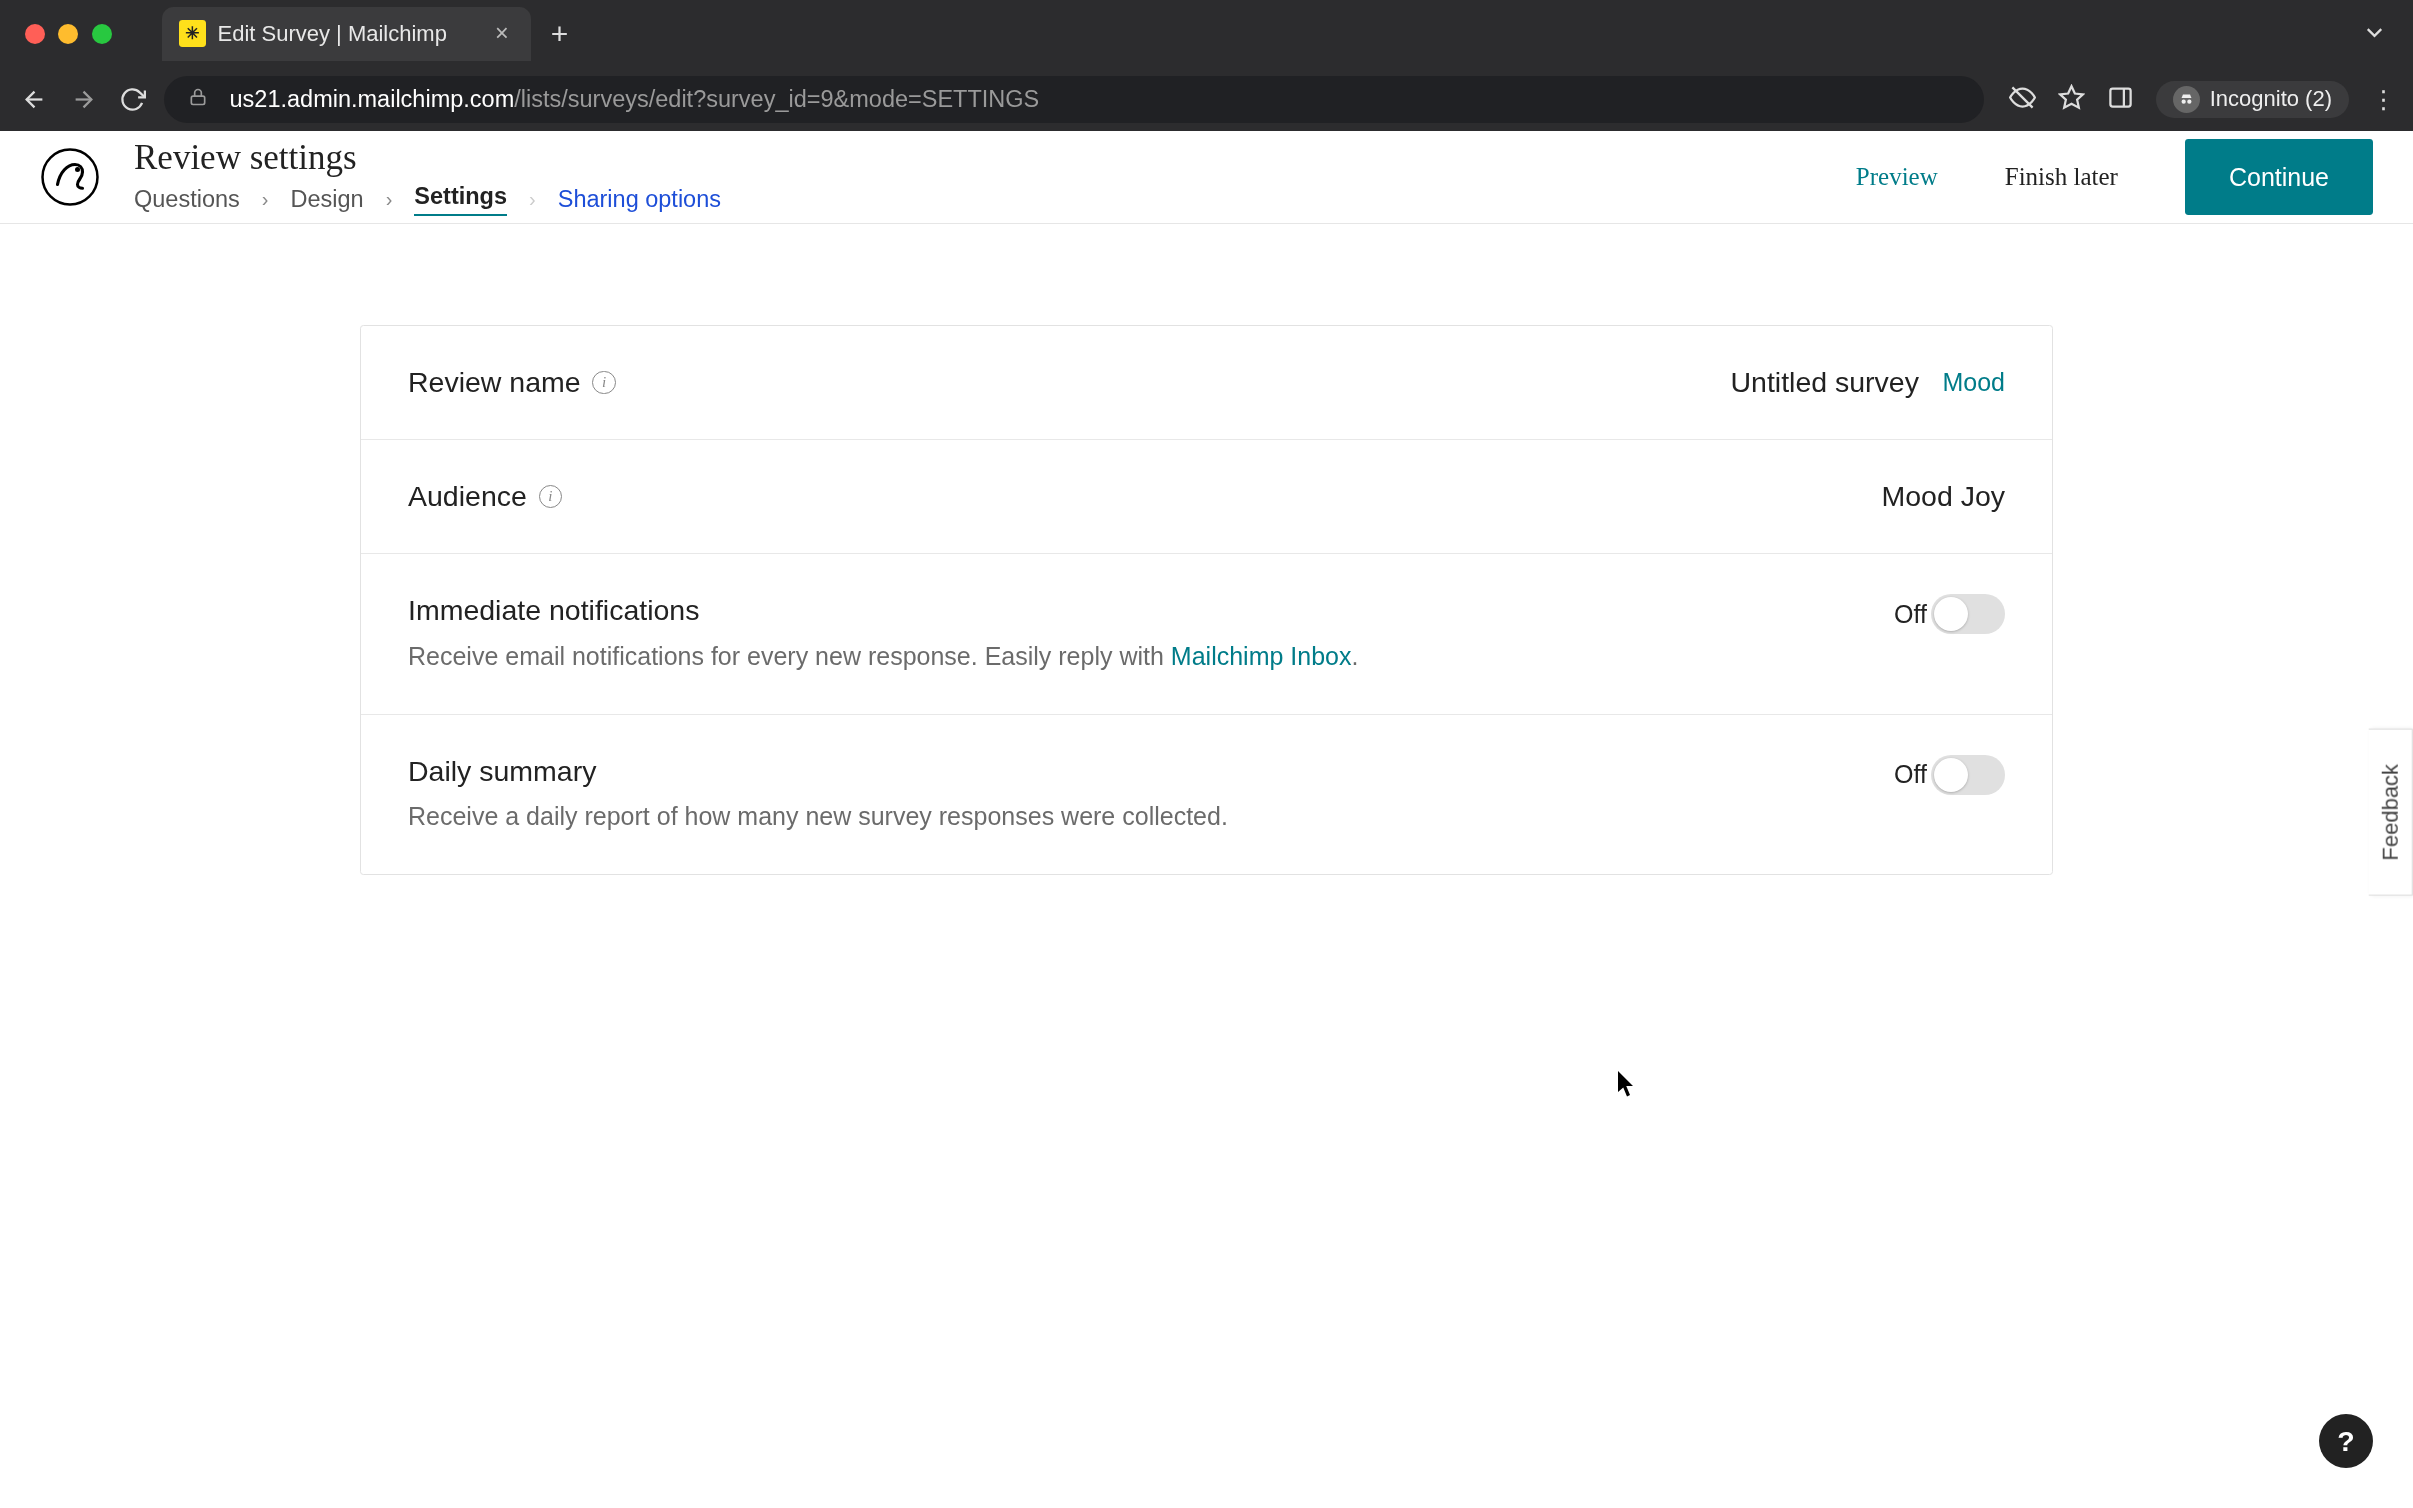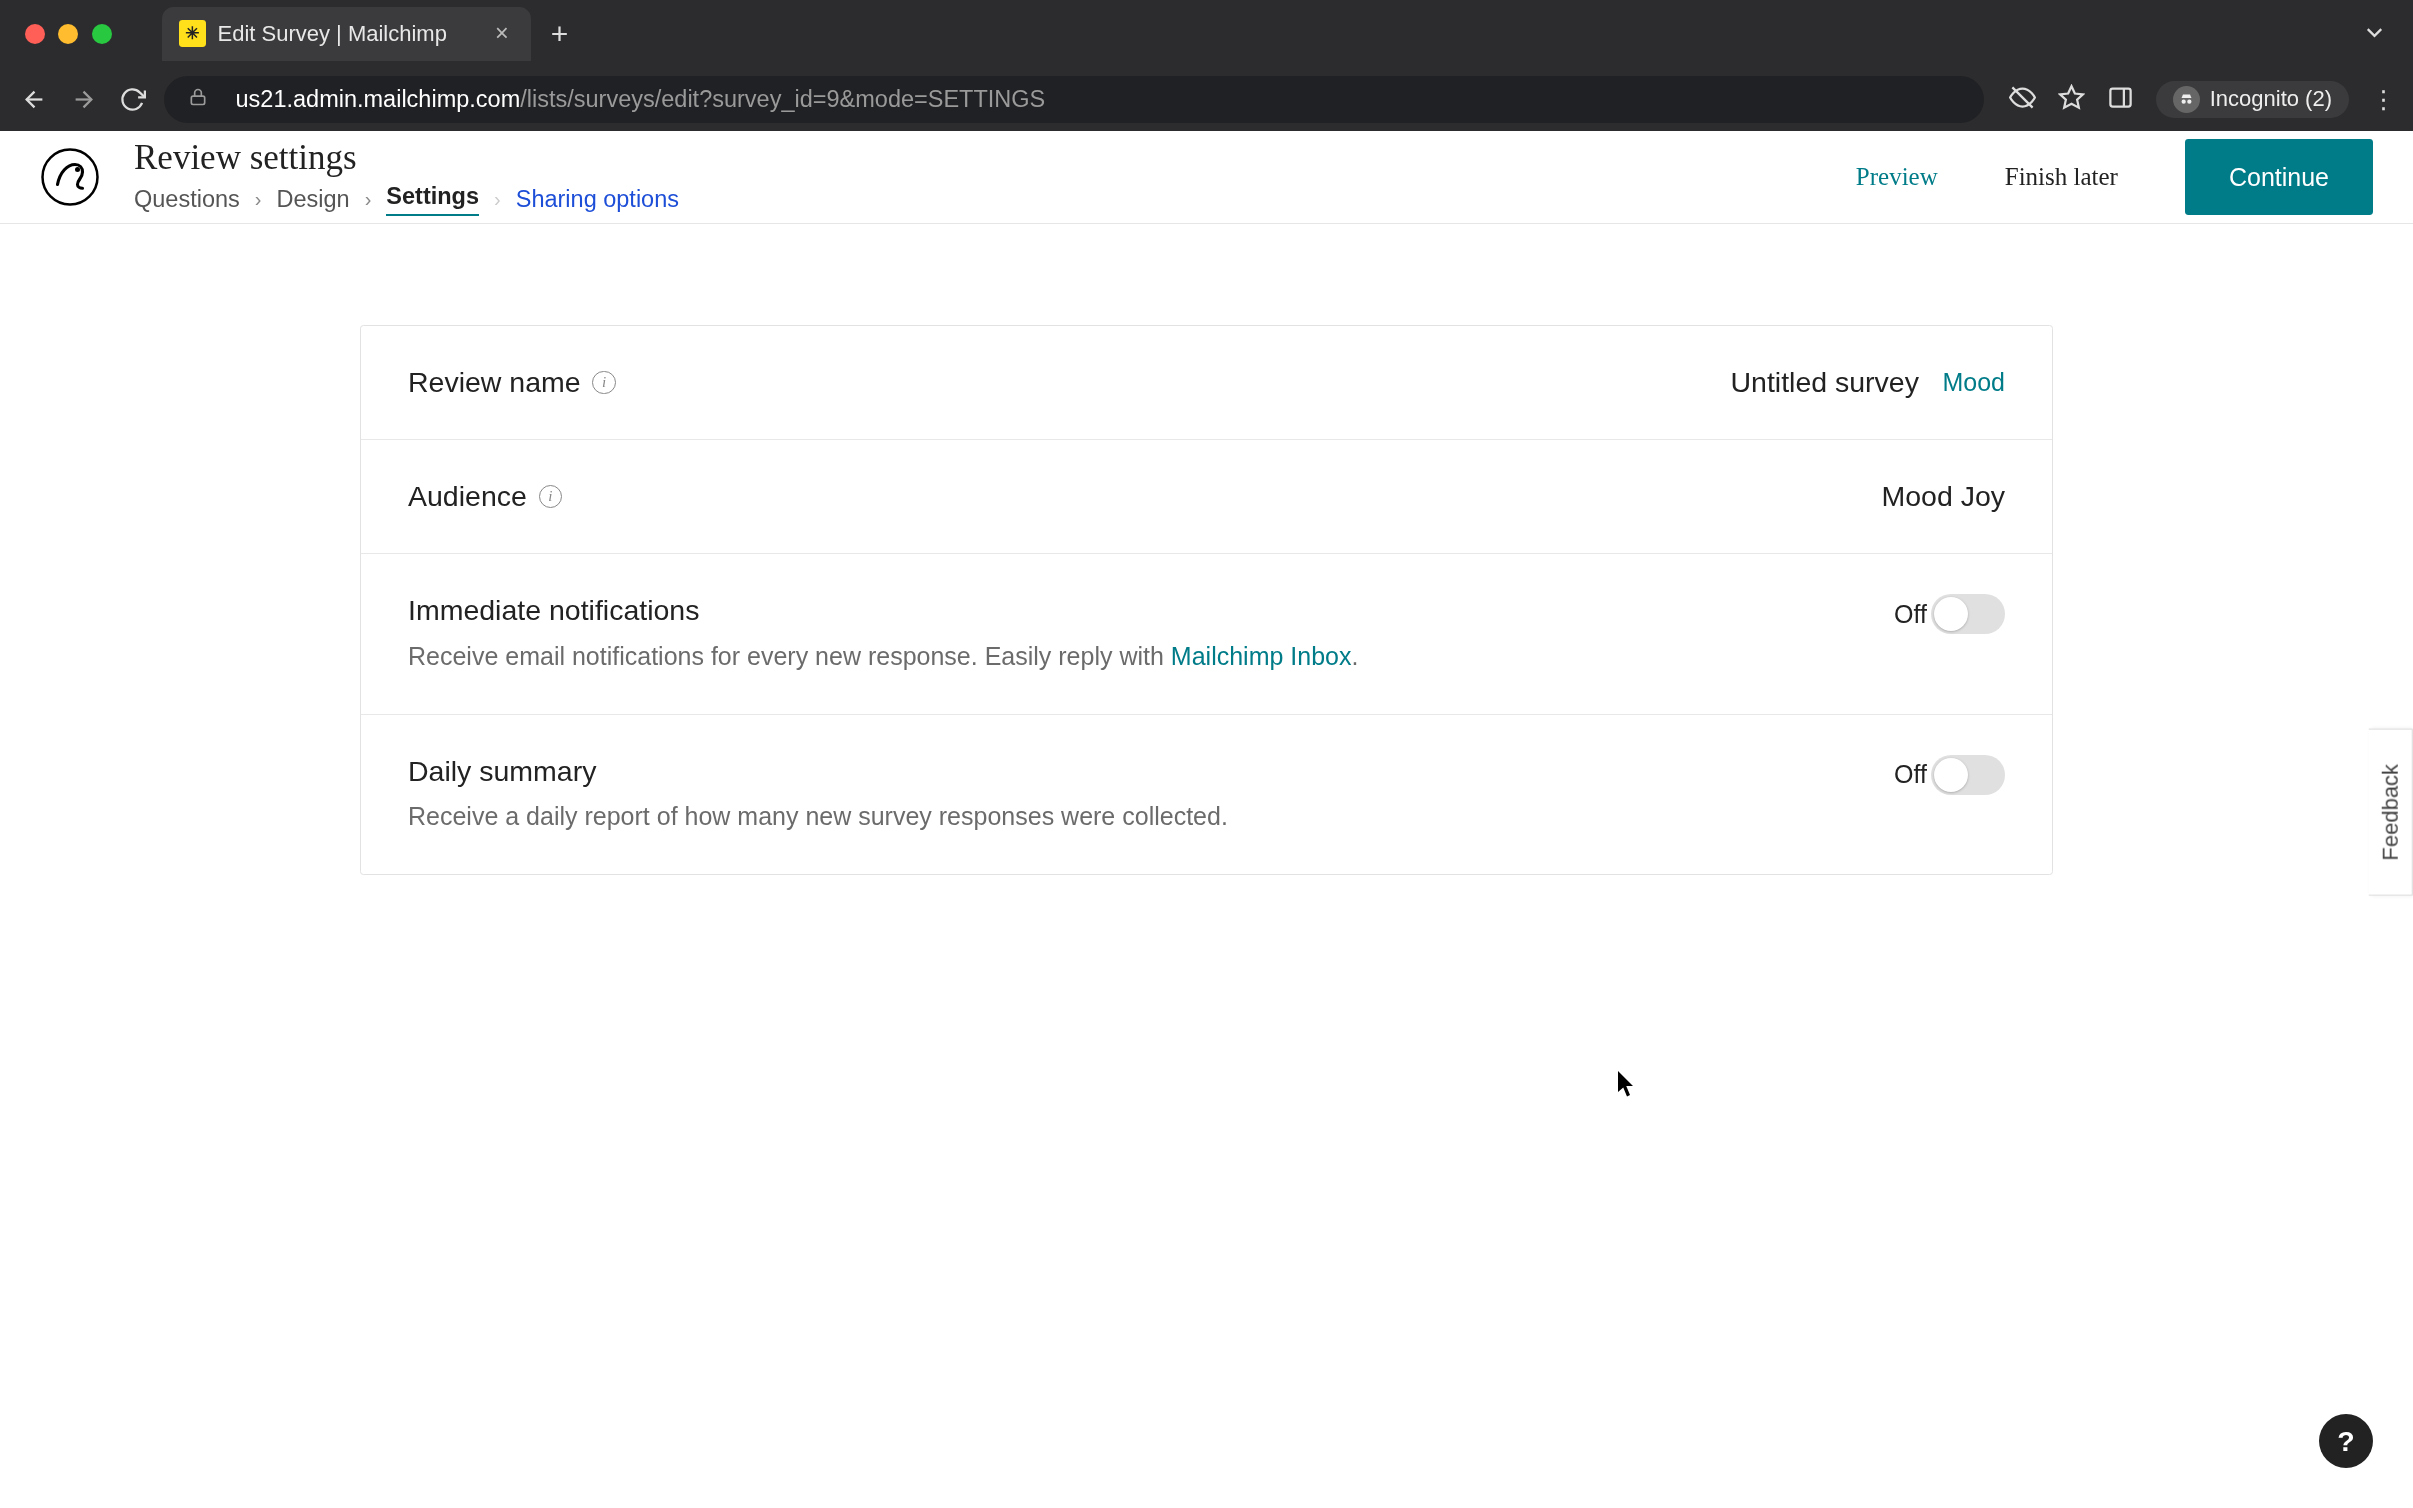--- a/index.html
+++ b/index.html
@@ -56,21 +56,21 @@
   }
   .nav-icon { width:34px; height:34px; display:flex;align-items:center;justify-content:center; color:#9b9b9b; cursor:pointer; }
   .nav-icon.active { color:#ddd; }
   .url-bar {
     flex:1;
     background: #202124;
     border-radius: 34px;
     height: 47px;
     display:flex; align-items:center;
     padding: 0 23.5px;
-    gap: 28px;
+    gap: 22px;
     color:#ddd;
     font-size: 23.5px;
   }
   .lock-ic { color:#9b9b9b; }
   .url-domain { color:#fff; }
   .url-rest { color:#9a9a9a; }
   .right-icons { display:flex; align-items:center; gap:22px; margin-left:10px; color:#ddd; }
   .incog-badge {
     display:flex; align-items:center; gap:10px;
     background:#3b3b3d; border-radius:25px; padding:5px 17px;
@@ -94,21 +94,21 @@
     width:60px; height:60px;
   }
   .header-titles { flex:1; display:flex; flex-direction:column; gap:5px; }
   .page-title {
     font-family: Georgia, 'Times New Roman', serif;
     font-size: 35px;
     font-weight: 400;
     color:#222;
   }
   .breadcrumb {
-    display:flex; align-items:center; gap:15px;
+    display:flex; align-items:center; gap:22px;
     font-size: 23.5px;
     color:#555;
   }
   .breadcrumb .bc-item { cursor:pointer; }
   .breadcrumb .bc-sep { color:#888; font-size:20px; }
   .breadcrumb .bc-item.active { font-weight:600; color:#222; border-bottom:2.5px solid #007c89; padding-bottom:3.4px;}
   .breadcrumb .bc-item.disabled { color:#1d4ed8; cursor:default; }
   .header-actions { display:flex; align-items:center; gap:67px; }
   .hdr-link { color:#007c89; font-size:25px; font-weight:500; cursor:pointer;font-family:Liberation Serif, serif; }
   .hdr-link.dark { color:#222; }

